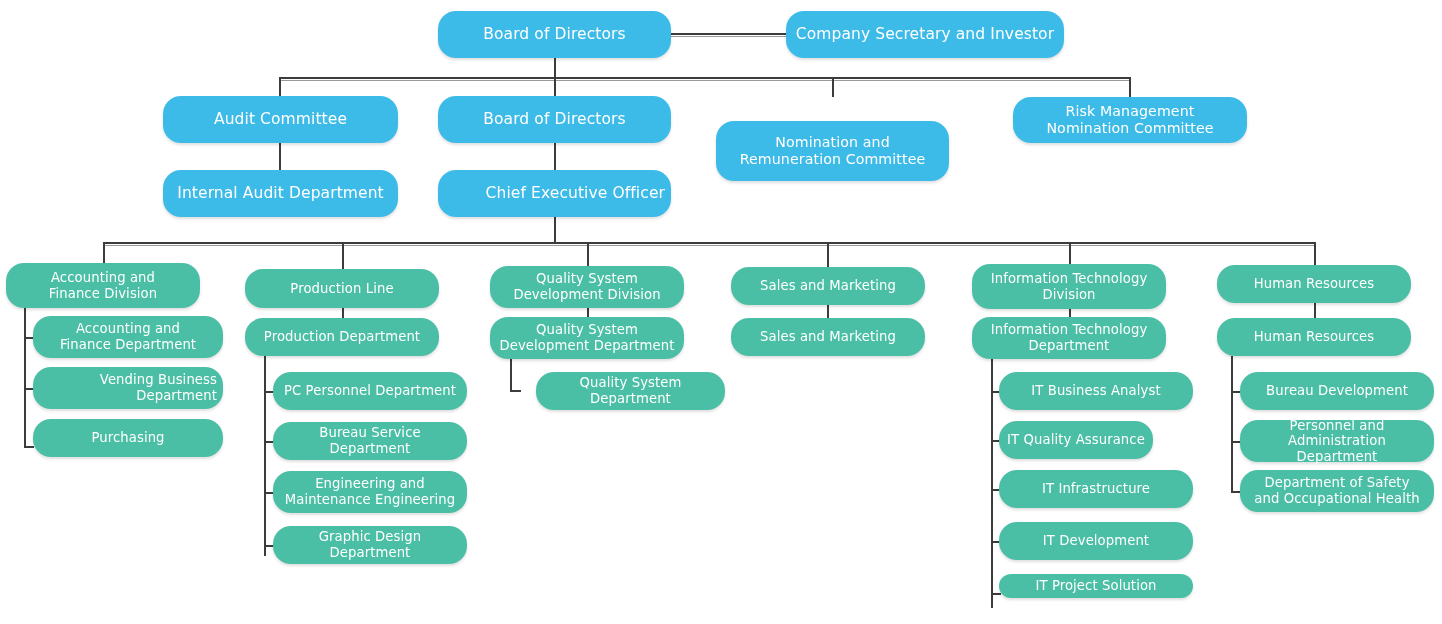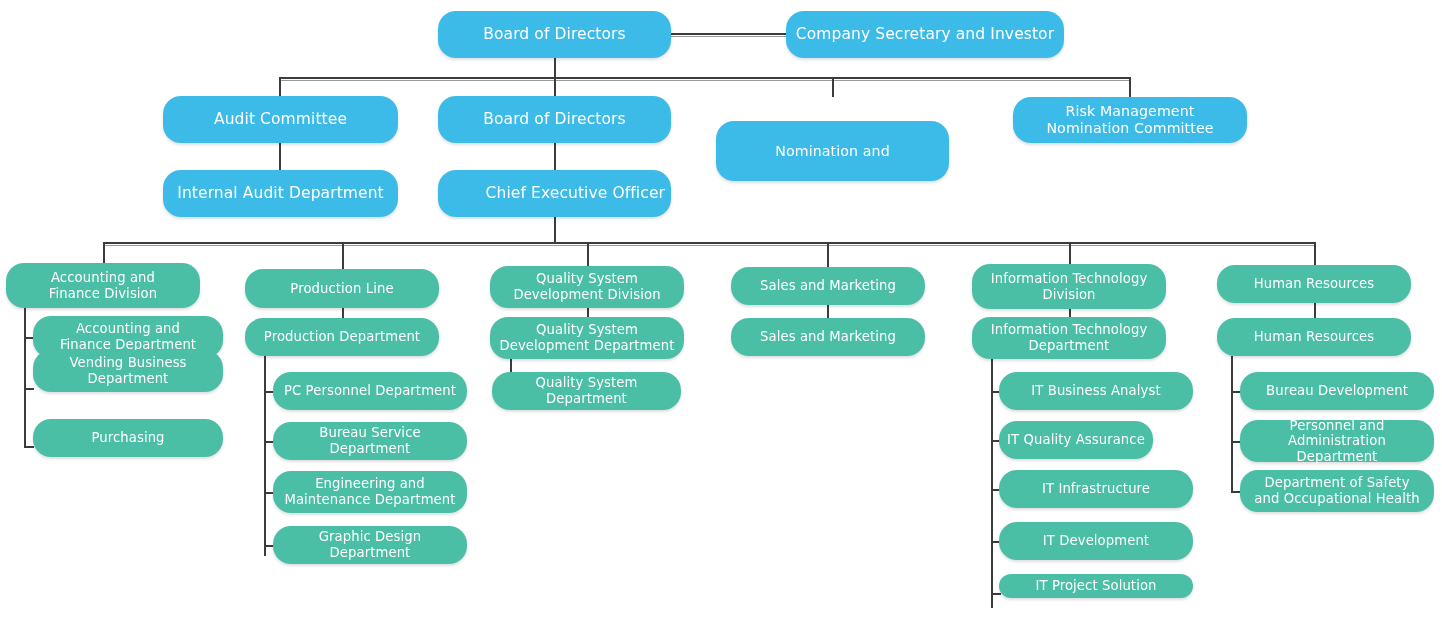--- a/index.html
+++ b/index.html
@@ -140,20 +140,21 @@
     <span class="lbl">Audit Committee</span>
   </div>
 
   <div class="node blue fs-15" style="left:438px; top:96px; width:233px; height:47px;">
     <span class="lbl">Board of Directors</span>
   </div>
 
   <div class="node blue fs-14" style="left:716px; top:97px; width:233px; height:60px;margin-top:24px;">
     <span class="lbl">
       <span class="ln">Nomination and</span>
+      <span class="ln">Remuneration Committee</span>
     </span>
   </div>
 
   <div class="node blue fs-14" style="left:1013px; top:97px; width:234px; height:46px;justify-content:center;">
     <span class="lbl">
       <span class="ln">Risk Management</span>
       <span class="ln">Nomination Committee</span>
     </span>
   </div>
 
@@ -172,21 +173,21 @@
     </span>
   </div>
 
   <div class="node green fs-13" style="left:33px; top:316px; width:190px; height:42px;">
     <span class="lbl">
       <span class="ln">Accounting and</span>
       <span class="ln">Finance Department</span>
     </span>
   </div>
 
-  <div class="node green fs-13" style="left:33px; top:350px; width:190px; height:42px;">
+  <div class="node green fs-13" style="left:33px; top:367px; width:190px; height:42px;text-align:right;">
     <span class="lbl">
       <span class="ln">Vending Business</span>
       <span class="ln">Department</span>
     </span>
   </div>
 
   <div class="node green fs-13" style="left:33px; top:419px; width:190px; height:38px;">
     <span class="lbl">Purchasing</span>
   </div>
 
@@ -202,21 +203,21 @@
     <span class="lbl">PC Personnel Department</span>
   </div>
 
   <div class="node green fs-13" style="left:273px; top:422px; width:194px; height:38px;">
     <span class="lbl">Bureau Service Department</span>
   </div>
 
   <div class="node green fs-13" style="left:273px; top:471px; width:194px; height:42px;">
     <span class="lbl">
       <span class="ln">Engineering and</span>
-      <span class="ln">Maintenance Department</span>
+      <span class="ln">Maintenance Engineering</span>
     </span>
   </div>
 
   <div class="node green fs-13" style="left:273px; top:526px; width:194px; height:38px;">
     <span class="lbl">Graphic Design Department</span>
   </div>
 
   <div class="node green fs-13" style="left:490px; top:266px; width:194px; height:42px;">
     <span class="lbl">
       <span class="ln">Quality System</span>
@@ -224,21 +225,21 @@
     </span>
   </div>
 
   <div class="node green fs-13" style="left:490px; top:317px; width:194px; height:42px;">
     <span class="lbl">
       <span class="ln">Quality System</span>
       <span class="ln">Development Department</span>
     </span>
   </div>
 
-  <div class="node green fs-13" style="left:492px; top:372px; width:189px; height:38px;">
+  <div class="node green fs-13" style="left:536px; top:372px; width:189px; height:38px;">
     <span class="lbl">Quality System Department</span>
   </div>
 
   <div class="node green fs-13" style="left:731px; top:267px; width:194px; height:38px;">
     <span class="lbl">Sales and Marketing</span>
   </div>
 
   <div class="node green fs-13" style="left:731px; top:318px; width:194px; height:38px;">
     <span class="lbl">Sales and Marketing</span>
   </div>

